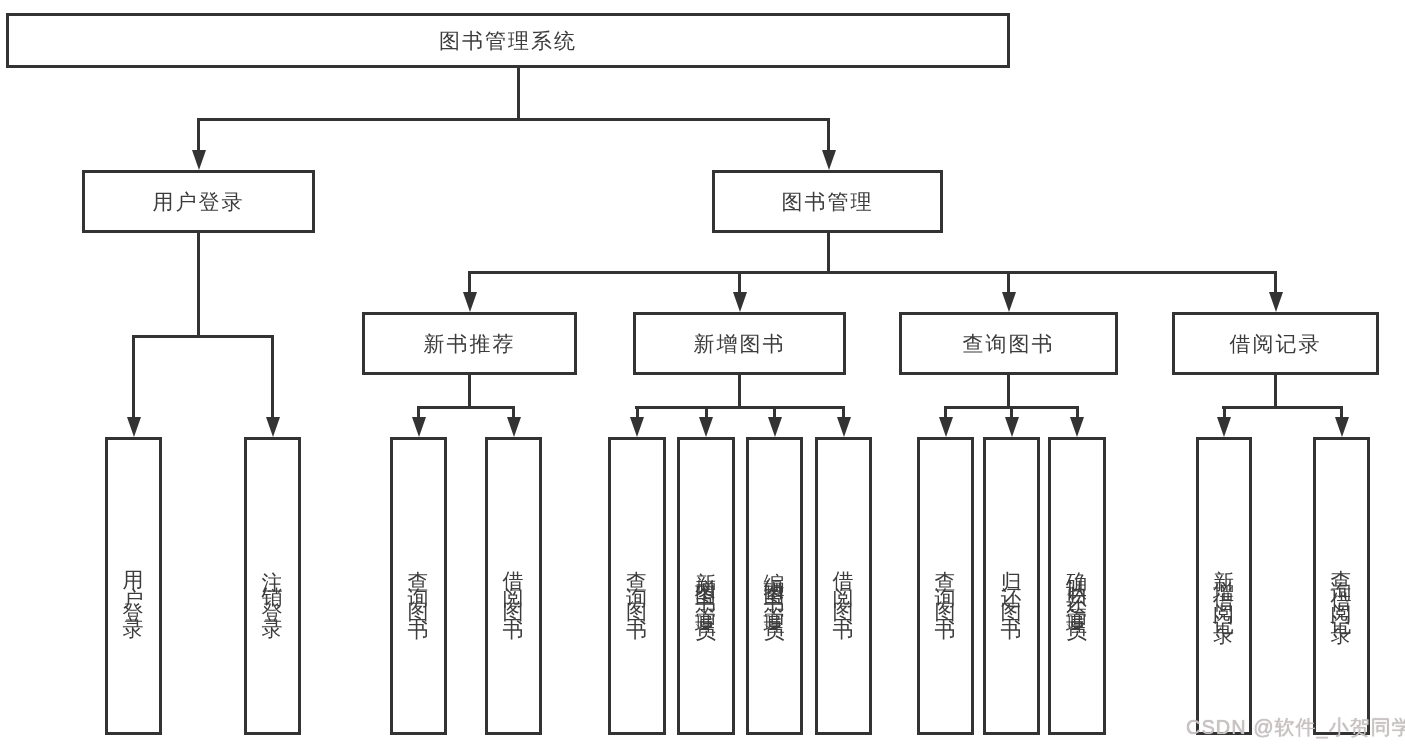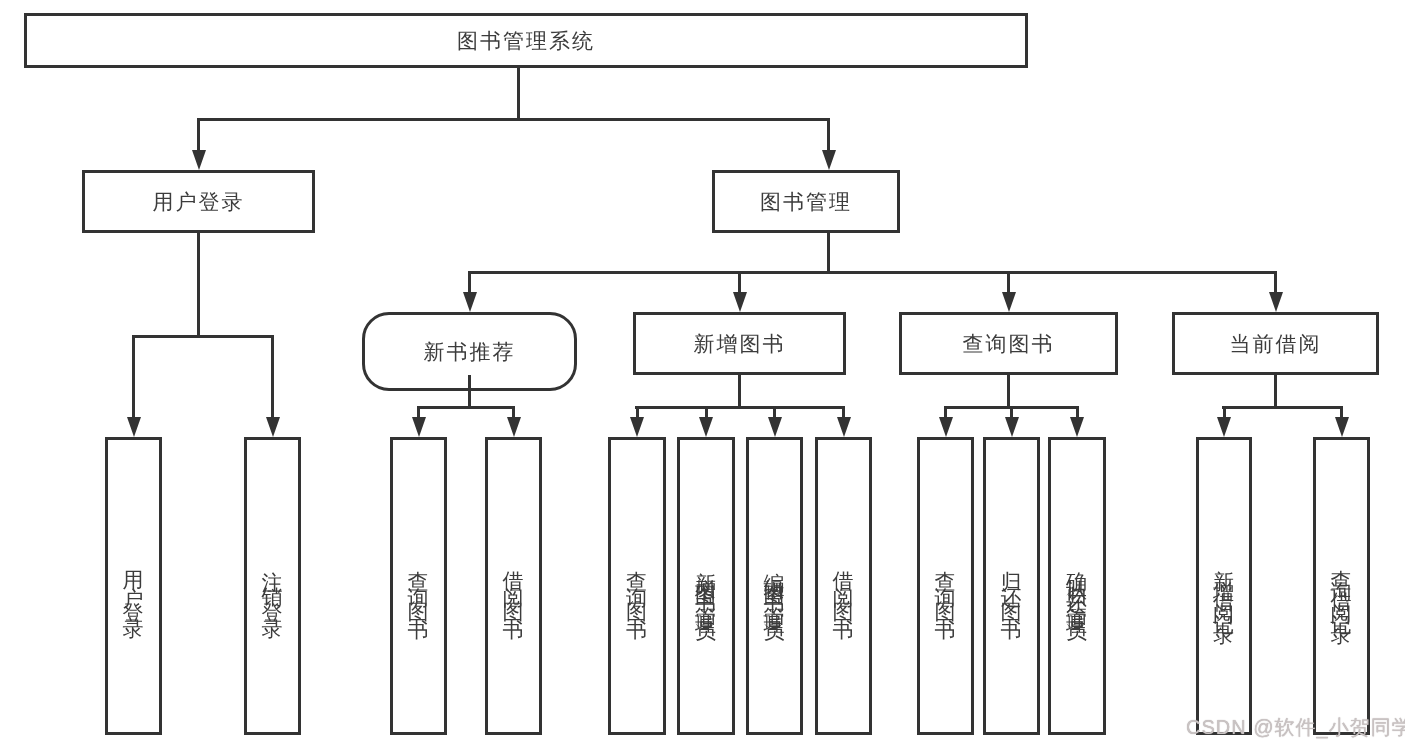--- a/index.html
+++ b/index.html
@@ -29,54 +29,54 @@
   .watermark{
     position:absolute;left:1186px;top:714px;font-size:20px;color:#c9c3c3;
     letter-spacing:1px;white-space:nowrap;text-shadow:0 0 1px #aaa2a2;
   }
 </style>
 </head>
 <body>
 
 <div id="canvas">
 
-  <div class="node h-node" style="left:24px;top:13px;width:1004px;height:55px;">图书管理系统</div>
+  <div class="node h-node" style="left:6px;top:13px;width:1004px;height:55px;">图书管理系统</div>
 
   <div class="v-line" style="left:517px;top:68px;height:50px;"></div>
   <div class="h-line" style="left:197px;top:118px;width:633px;"></div>
   <div class="v-line" style="left:197px;top:118px;height:32px;"></div>
   <div class="arrow" style="left:192px;top:150px;"></div>
   <div class="v-line" style="left:827px;top:118px;height:32px;"></div>
   <div class="arrow" style="left:822px;top:150px;"></div>
 
   <div class="node h-node" style="left:82px;top:170px;width:233px;height:63px;">用户登录</div>
-  <div class="node h-node" style="left:712px;top:170px;width:188px;height:63px;">图书管理</div>
+  <div class="node h-node" style="left:712px;top:170px;width:231px;height:63px;">图书管理</div>
 
   <div class="v-line" style="left:197px;top:233px;height:102px;"></div>
   <div class="h-line" style="left:132px;top:335px;width:142px;"></div>
   <div class="v-line" style="left:132px;top:335px;height:82px;"></div>
   <div class="arrow" style="left:127px;top:417px;"></div>
   <div class="v-line" style="left:271px;top:335px;height:82px;"></div>
   <div class="arrow" style="left:266px;top:417px;"></div>
 
   <div class="v-line" style="left:827px;top:233px;height:38px;"></div>
   <div class="h-line" style="left:468px;top:271px;width:809px;"></div>
   <div class="v-line" style="left:468px;top:271px;height:21px;"></div>
   <div class="arrow" style="left:463px;top:292px;"></div>
   <div class="v-line" style="left:738px;top:271px;height:21px;"></div>
   <div class="arrow" style="left:733px;top:292px;"></div>
   <div class="v-line" style="left:1007px;top:271px;height:21px;"></div>
   <div class="arrow" style="left:1002px;top:292px;"></div>
   <div class="v-line" style="left:1274px;top:271px;height:21px;"></div>
   <div class="arrow" style="left:1269px;top:292px;"></div>
 
-  <div class="node h-node" style="left:362px;top:312px;width:215px;height:79px;border-radius:27px;">新书推荐</div>
+  <div class="node h-node" style="left:362px;top:312px;width:215px;height:63px;">新书推荐</div>
   <div class="node h-node" style="left:633px;top:312px;width:213px;height:63px;">新增图书</div>
   <div class="node h-node" style="left:899px;top:312px;width:219px;height:63px;">查询图书</div>
-  <div class="node h-node" style="left:1172px;top:312px;width:207px;height:63px;">当前借阅</div>
+  <div class="node h-node" style="left:1172px;top:312px;width:207px;height:63px;">借阅记录</div>
 
   <div class="v-line" style="left:468px;top:375px;height:31px;"></div>
   <div class="h-line" style="left:417px;top:406px;width:98px;"></div>
   <div class="v-line" style="left:417px;top:406px;height:11px;"></div>
   <div class="arrow" style="left:412px;top:417px;"></div>
   <div class="v-line" style="left:512px;top:406px;height:11px;"></div>
   <div class="arrow" style="left:507px;top:417px;"></div>
 
   <div class="v-line" style="left:738px;top:375px;height:31px;"></div>
   <div class="h-line" style="left:635px;top:406px;width:210px;"></div>

